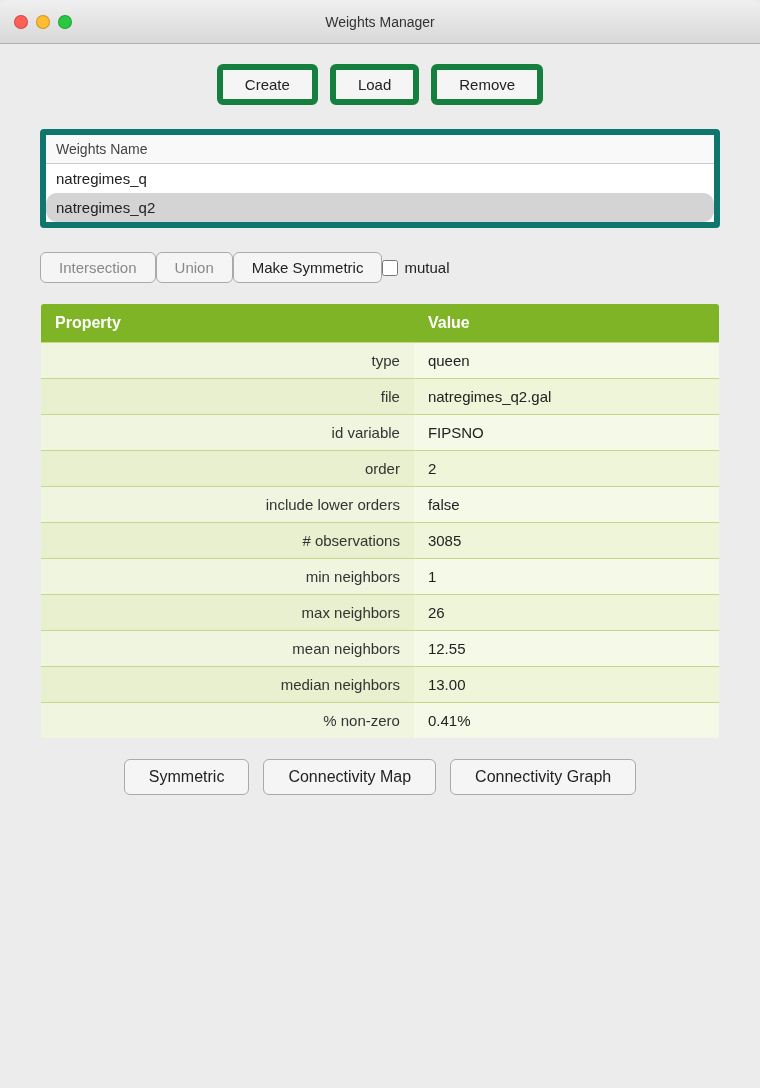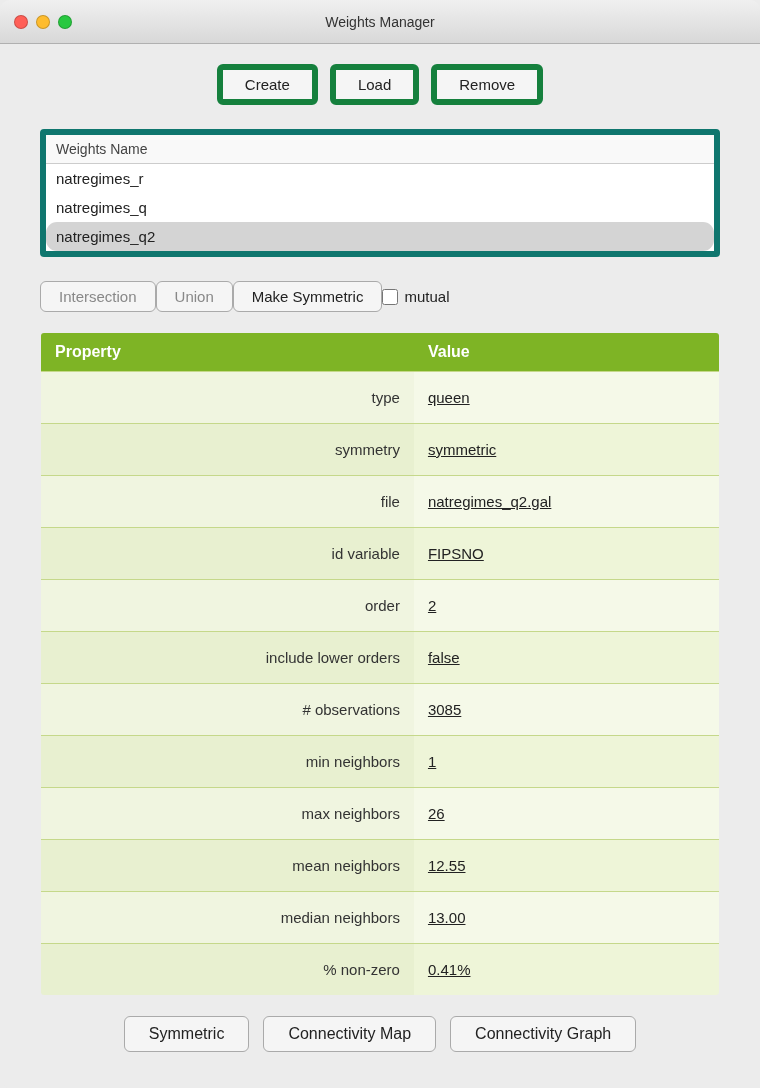--- a/index.html
+++ b/index.html
@@ -161,35 +161,34 @@
       font-size: 16px;
       padding: 10px 14px;
       text-align: left;
     }
 
     .properties-table th:first-child {
       width: 55%;
     }
 
     .properties-table td {
-      padding: 17px 14px;
+      padding: 9px 14px;
       font-size: 15px;
       border-top: 1px solid #c5d88a;
     }
 
     .properties-table td:first-child {
       text-align: right;
       color: #333;
       background: #f0f5e0;
     }
 
     .properties-table td:last-child {
       background: #f5f9e8;
       color: #222;
-      text-decoration: underline;
     }
 
     .properties-table tr:nth-child(even) td:first-child { background: #e8f0d0; }
     .properties-table tr:nth-child(even) td:last-child { background: #eef5d8; }
 
     
     .bottom-buttons {
       display: flex;
       justify-content: center;
       gap: 14px;
@@ -221,21 +220,20 @@
 <div class="content">
 
   <div class="top-buttons">
     <button class="btn">Create</button>
     <button class="btn">Load</button>
     <button class="btn">Remove</button>
   </div>
 
   <div class="weights-container">
     <div class="weights-header">Weights Name</div>
-    <div class="weights-item">natregimes_r</div>
     <div class="weights-item">natregimes_q</div>
     <div class="weights-item selected">natregimes_q2</div>
   </div>
 
   <div class="action-row">
     <button class="btn-action">Intersection</button>
     <button class="btn-action">Union</button>
     <button class="btn-make-symmetric">Make Symmetric</button>
     <label class="mutual-label">
       <input type="checkbox" class="mutual-checkbox" style="">
@@ -249,24 +247,20 @@
         <th>Property</th>
         <th>Value</th>
       </tr>
     </thead>
     <tbody id="properties-tbody">
     <tr>
           <td>type</td>
           <td>queen</td>
         </tr>
         <tr>
-          <td>symmetry</td>
-          <td>symmetric</td>
-        </tr>
-        <tr>
           <td>file</td>
           <td>natregimes_q2.gal</td>
         </tr>
         <tr>
           <td>id variable</td>
           <td>FIPSNO</td>
         </tr>
         <tr>
           <td>order</td>
           <td>2</td>

